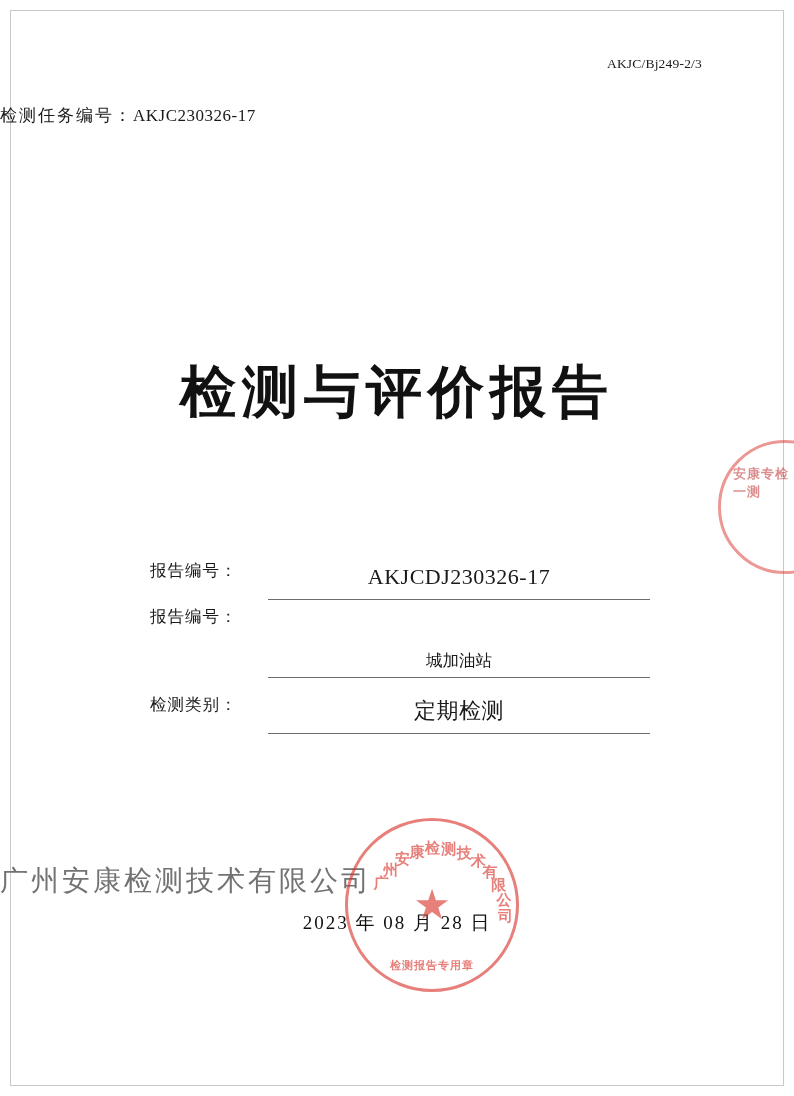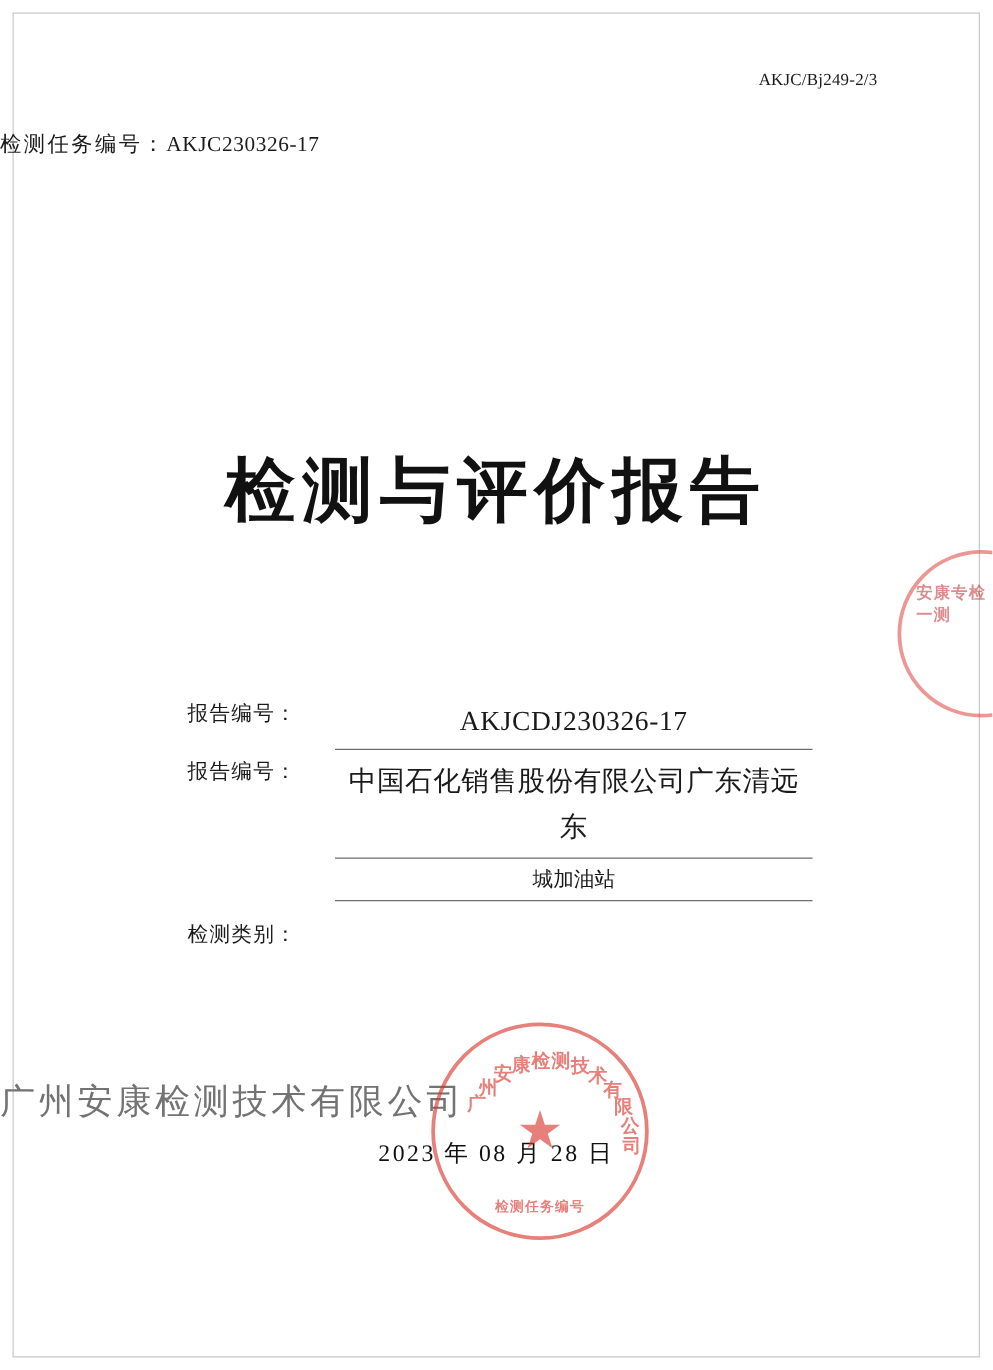--- a/index.html
+++ b/index.html
@@ -206,26 +206,26 @@
 
   <div class="fields">
 
     <div class="field-row">
       <div class="field-label">报告编号：</div>
       <div class="field-value">AKJCDJ230326-17</div>
     </div>
 
     <div class="field-row">
       <div class="field-label">报告编号：</div>
-      <div class="field-value tall">中国石化销售股份有限公司广东清远东</div>
     </div>
     <div class="field-value-2">城加油站</div>
 
     <div class="field-row">
       <div class="field-label">检测类别：</div>
+      <div class="field-value">定期检测</div>
     </div>
 
   </div>
 
   <div class="company">广州安康检测技术有限公司</div>
   <div class="date">2023 年 08 月 28 日</div>
 
   <div class="stamp stamp-main">
     <div class="stamp-ring-text">
       <span style="transform: rotate(-62deg) translate(0,-66px) rotate(62deg);">广</span>
@@ -235,20 +235,20 @@
       <span style="transform: rotate(-6deg) translate(0,-66px) rotate(6deg);">检</span>
       <span style="transform: rotate(8deg) translate(0,-66px) rotate(-8deg);">测</span>
       <span style="transform: rotate(22deg) translate(0,-66px) rotate(-22deg);">技</span>
       <span style="transform: rotate(36deg) translate(0,-66px) rotate(-36deg);">术</span>
       <span style="transform: rotate(50deg) translate(0,-66px) rotate(-50deg);">有</span>
       <span style="transform: rotate(64deg) translate(0,-66px) rotate(-64deg);">限</span>
       <span style="transform: rotate(78deg) translate(0,-66px) rotate(-78deg);">公</span>
       <span style="transform: rotate(92deg) translate(0,-66px) rotate(-92deg);">司</span>
     </div>
     <div class="inner-star">★</div>
-    <div class="stamp-bottom-text">检测任务编号</div>
+    <div class="stamp-bottom-text">检测报告专用章</div>
   </div>
 
   <div class="stamp stamp-side">
     <div class="side-text">安康专检一测</div>
   </div>
 
 </div>
 
 </body></html>

